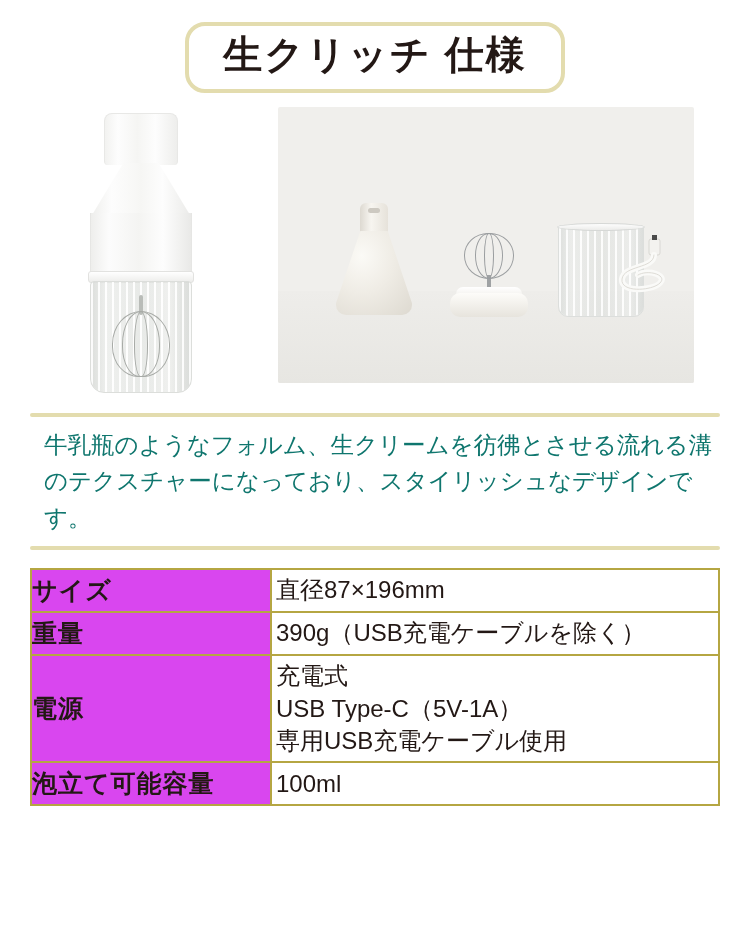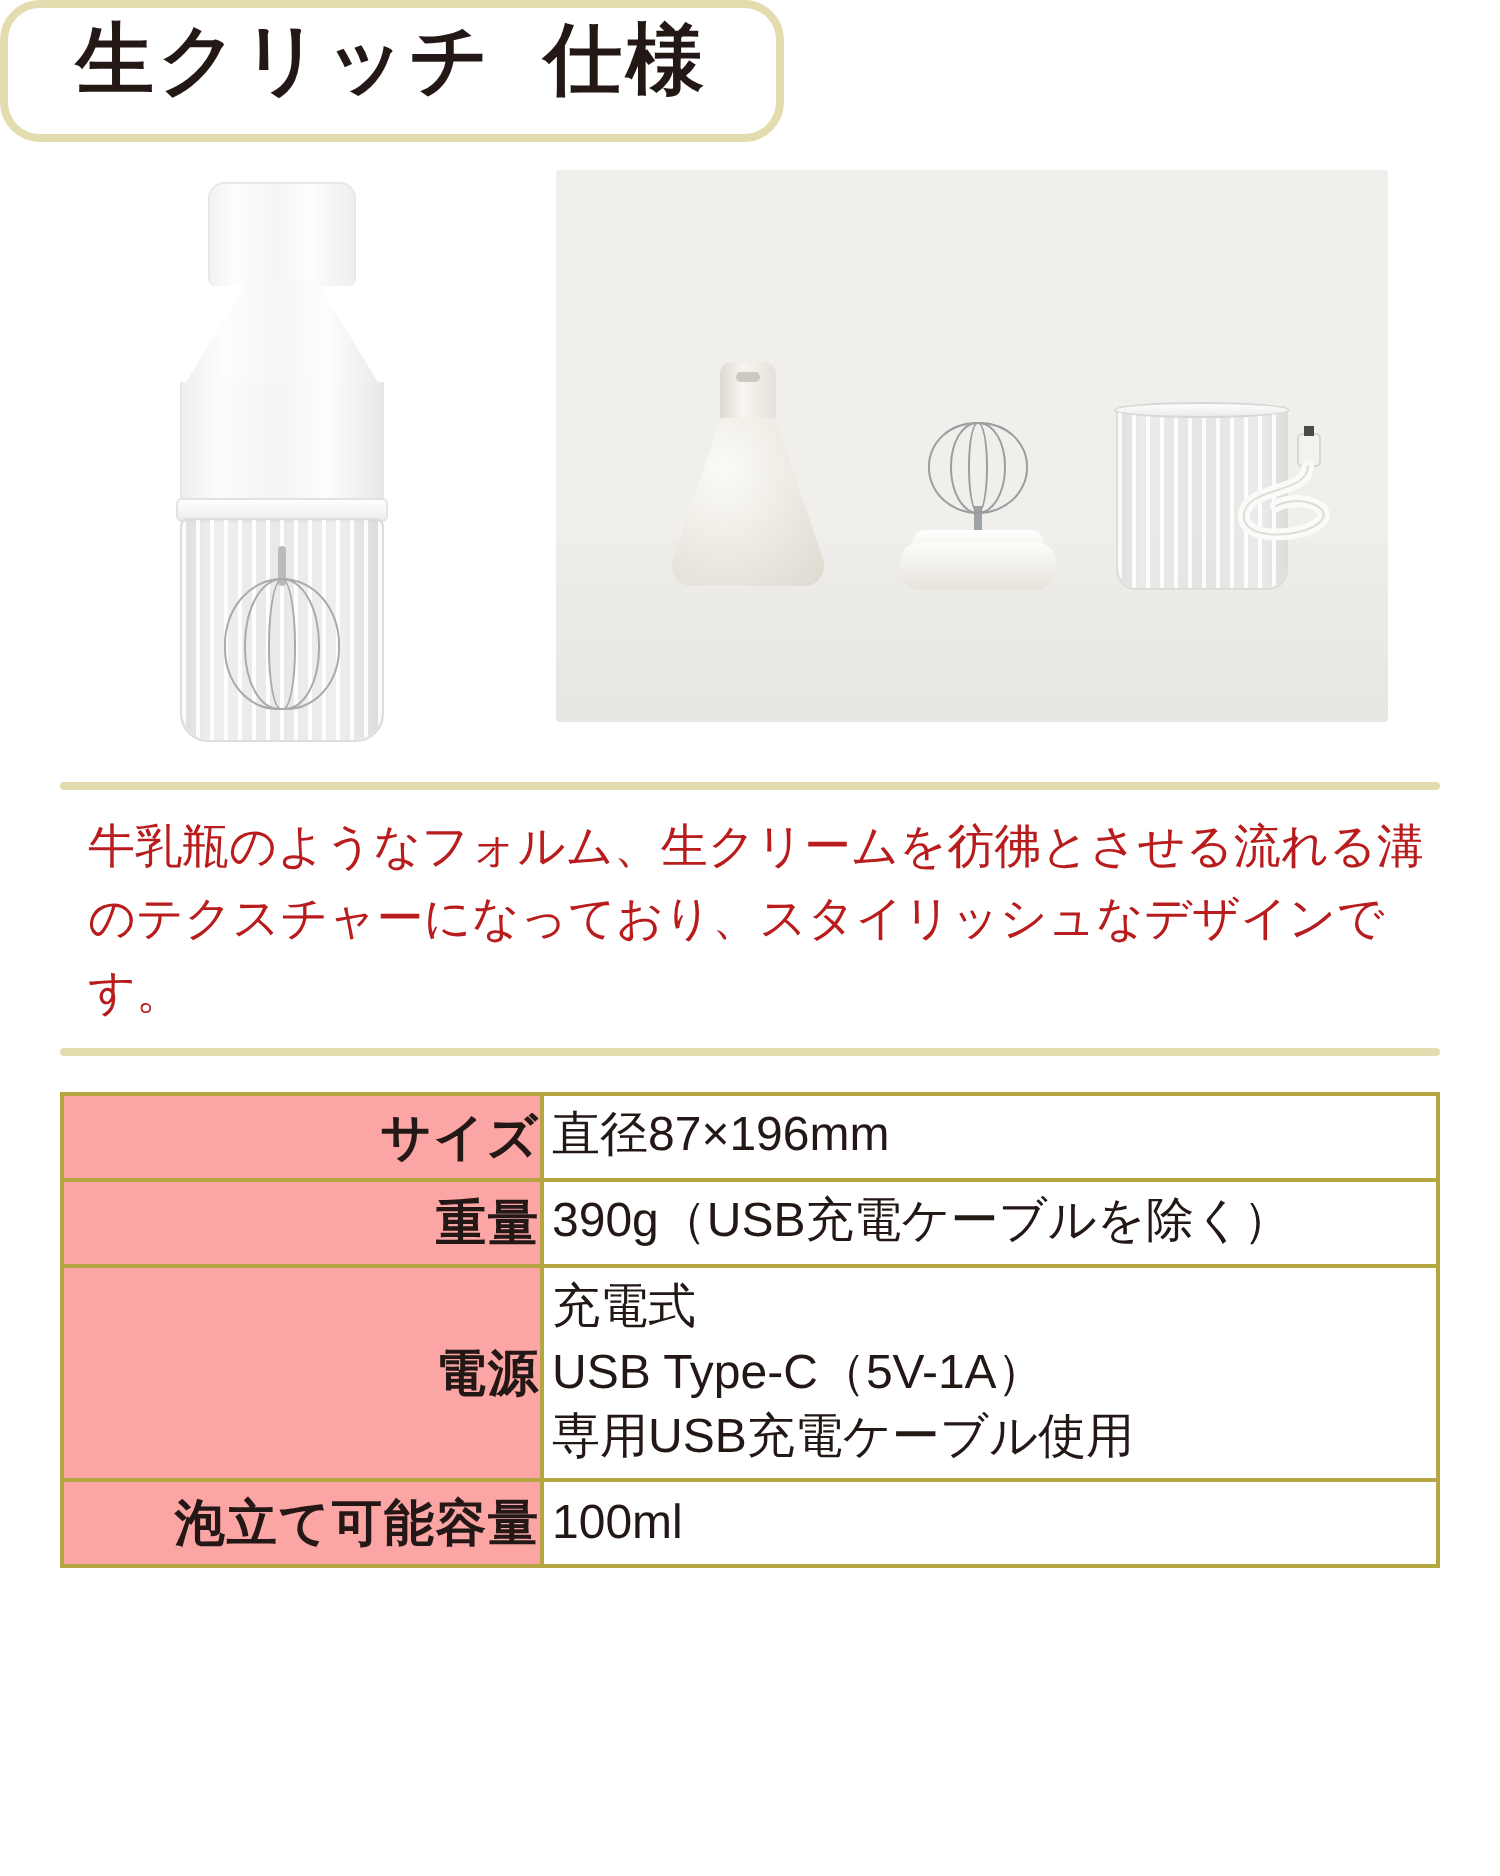--- a/index.html
+++ b/index.html
@@ -11,22 +11,22 @@
     font-family: "Liberation Sans", sans-serif;
     color: #231815;
     overflow: hidden;
     position: relative;
   }
 
   
   .title-wrap {
     width: 100%;
     display: flex;
-    justify-content: flex-start;
-    font-family: Liberation Mono, monospace;
+    justify-content: center;
+    padding-top: 22px;
   }
   .title-box {
     position: relative;
     border: 4px solid #e3dcae;
     border-radius: 20px;
     padding: 8px 34px 12px 34px;
     background: #ffffff;
   }
   .title-text {
     font-size: 39px;
@@ -264,40 +264,40 @@
     height: 4px;
     background: #e3dcae;
     border-radius: 3px;
   }
   .desc-wrap:before { top: 0; }
   .desc-wrap:after  { bottom: 0; }
   .desc-text {
     font-size: 23.5px;
     line-height: 1.55;
     letter-spacing: 0px;
-    color: #b91c1c;
+    color: #0f766e;
     padding: 4px 0 2px 0;
   }
 
   
   .spec-table {
     margin: 18px 30px 0 30px;
     width: 690px;
     border-collapse: collapse;
     table-layout: fixed;
   }
   .spec-table td {
     border: 2px solid #b5a642;
     vertical-align: middle;
     padding: 4px 0;
   }
   .spec-table td.k {
     width: 240px;
-    background: #fca5a5;
-    text-align: right;
+    background: #d946ef;
+    text-align: left;
     font-size: 25px;
     font-weight: bold;
     color: #231815;
     letter-spacing: 1px;
   }
   .spec-table td.v {
     background: #ffffff;
     padding-left: 4px;
     font-size: 24px;
     color: #231815;

